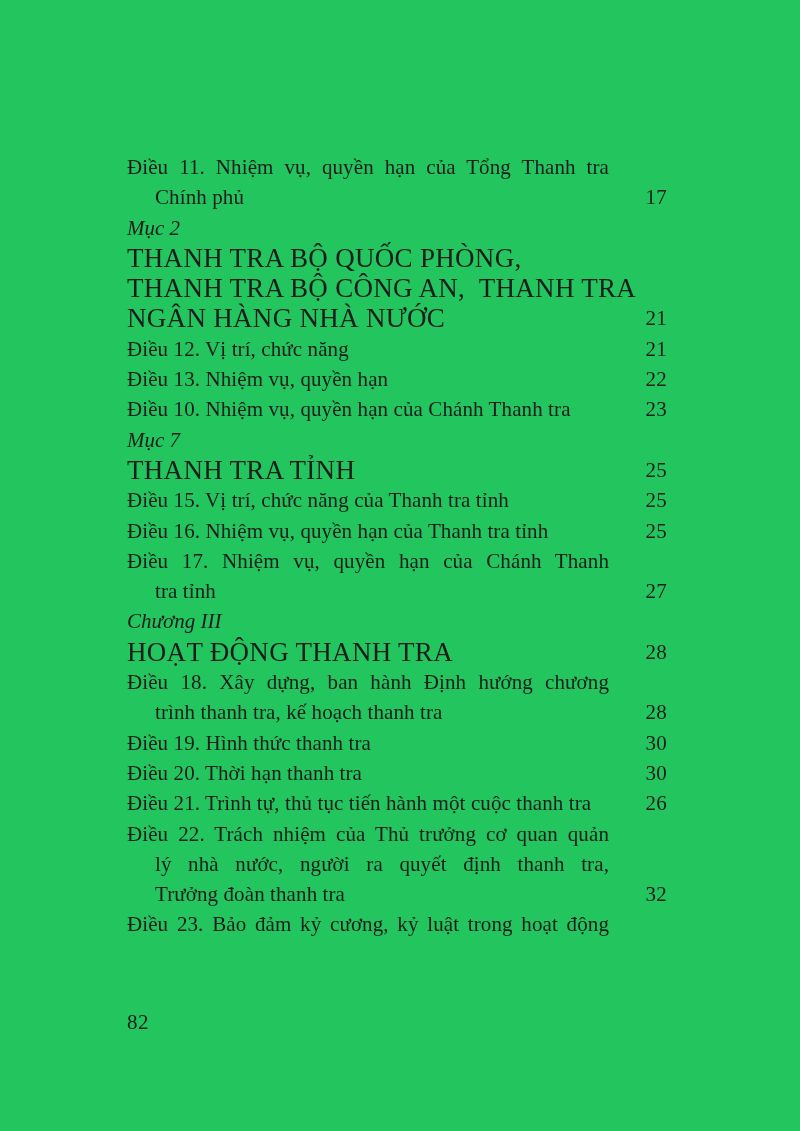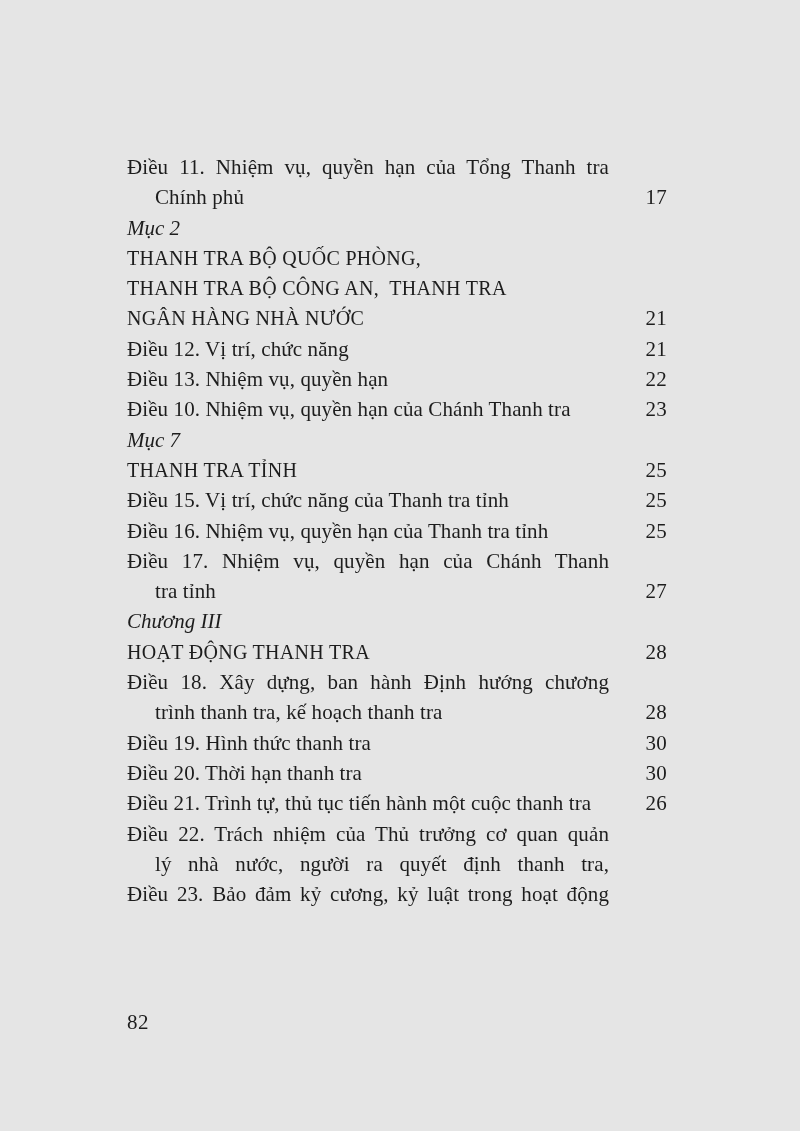--- a/index.html
+++ b/index.html
@@ -4,21 +4,21 @@
 <style>
   html, body {
     margin: 0;
     padding: 0;
     background: #ffffff;
   }
   .sheet {
     position: relative;
     width: 800px;
     height: 1131px;
-    background: #e5e5e5;
+    background: #22c55e;
     overflow: hidden;
     font-family: "Liberation Serif", "DejaVu Serif", serif;
     color: #1d1d1d;
   }
   .toc {
     position: absolute;
     left: 127px;
     top: 152px;
     width: 540px;
     font-size: 21px;
@@ -48,21 +48,21 @@
     display: block;
     width: 482px;
     box-sizing: border-box;
     white-space: nowrap;
   }
   .heading.italic {
     font-style: italic;
     font-size: 21px;
   }
   .heading.caps {
-    font-size: 20px;
+    font-size: 27px;
     letter-spacing: 0.3px;
   }
   .num {
     flex: 1;
     text-align: right;
     letter-spacing: 0.2px;
   }
   .folio {
     position: absolute;
     left: 127px;
@@ -167,18 +167,22 @@
       </div>
       <div class="row">
         <span class="txt just">Điều 22. Trách nhiệm của Thủ trưởng cơ quan quản</span>
         <span class="num"></span>
       </div>
       <div class="row">
         <span class="txt ind just">lý nhà nước, người ra quyết định thanh tra,</span>
         <span class="num"></span>
       </div>
       <div class="row">
+        <span class="txt ind">Trưởng đoàn thanh tra</span>
+        <span class="num">32</span>
+      </div>
+      <div class="row">
         <span class="txt just">Điều 23. Bảo đảm kỷ cương, kỷ luật trong hoạt động</span>
         <span class="num"></span>
       </div>
     </div>
   <div class="folio">82</div>
 </div>
 
 </body></html>

